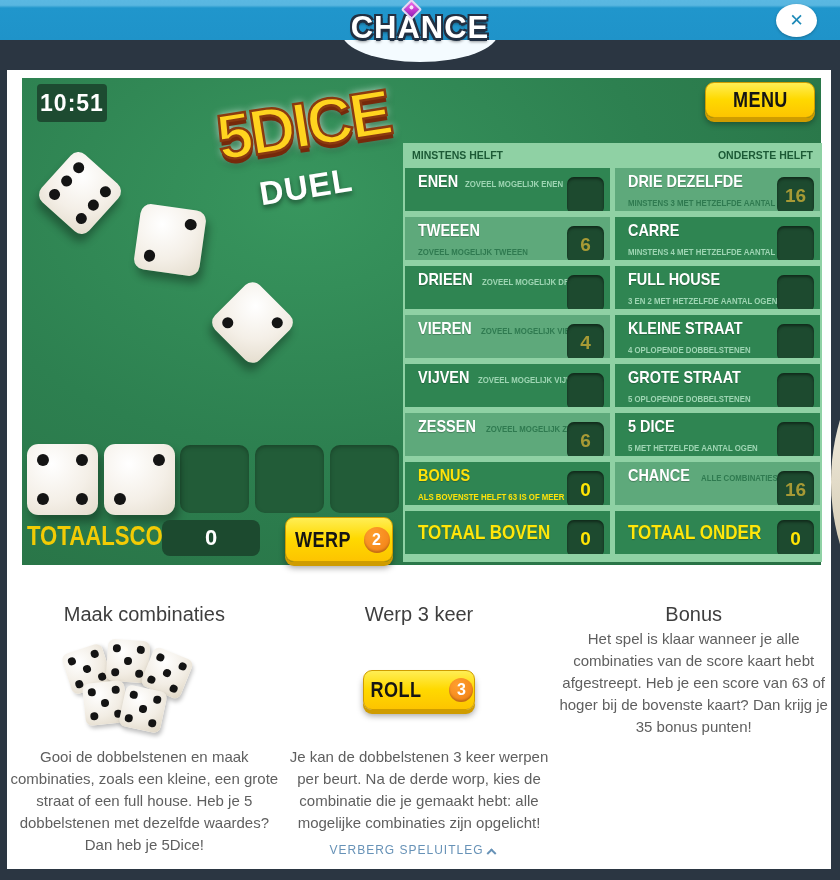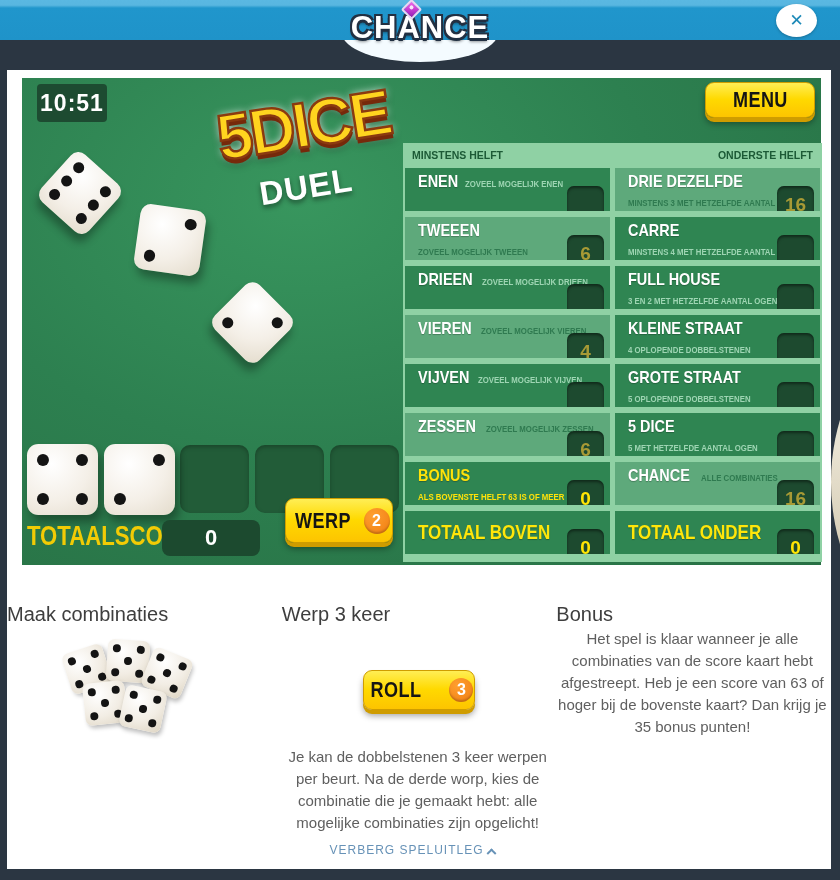--- a/index.html
+++ b/index.html
@@ -61,49 +61,49 @@
   .die-s1{left:27px;top:444px;width:71px;height:71px;}
   .die-s2{left:104px;top:444px;width:71px;height:71px;}
 
   .slot{position:absolute;top:445px;width:69px;height:68px;border-radius:10px;background:#225c38;z-index:3;
     box-shadow:inset 0 2px 4px rgba(0,0,0,.25);cursor:pointer;}
 
   .tscore-label{position:absolute;left:27px;top:521px;z-index:4;color:#f2cb05;font-size:27px;font-weight:900;
     display:inline-block;transform:scaleX(.82);transform-origin:0 50%;letter-spacing:0;}
   .tscore-box{position:absolute;left:162px;top:520px;width:98px;height:36px;border-radius:8px;background:#1c4a2f;z-index:4;
     color:#fff;font-size:22px;font-weight:700;text-align:center;line-height:36px;}
-  .werpbtn{position:absolute;left:285px;top:498px;width:108px;height:45px;z-index:4;gap:7px;}
+  .werpbtn{position:absolute;left:285px;top:517px;width:108px;height:45px;z-index:4;gap:7px;}
   .badge{width:26px;height:26px;border-radius:50%;color:#fff;font-size:16px;font-weight:900;
     background:radial-gradient(circle at 35% 30%,#ff9f2e,#ef7d12);display:flex;align-items:center;justify-content:center;
     box-shadow:inset 0 -2px 2px rgba(0,0,0,.2);}
 
   
   .board{position:absolute;left:403px;top:143px;width:419px;height:419px;background:#8fd1a4;z-index:4;padding:2px;}
   .board-head{display:flex;justify-content:space-between;padding:0 7px;height:21px;line-height:21px;
     font-size:10.5px;font-weight:700;color:#1c5a36;}
   .board-cols{display:flex;gap:5px;margin-top:2px;}
   .bcol{flex:1;display:flex;flex-direction:column;gap:6px;}
   .srow{position:relative;height:43px;background:#2f8552;padding:4px 0 0 13px;overflow:hidden;}
   .srow.hl{background:#5ea97b;}
   .srow .rtitle{font-size:17px;font-weight:700;color:#fff;white-space:nowrap;
     display:inline-block;transform:scaleX(.85);transform-origin:0 50%;text-shadow:0 1px 1px rgba(0,0,0,.25);}
   .srow .rsub{font-size:8.5px;font-weight:700;color:#9ed5b3;white-space:nowrap;margin-top:1px;
     display:inline-block;transform:scaleX(.92);transform-origin:0 50%;}
   .srow.hl .rsub{color:#2f7a50;}
   .srow.bonus .rtitle,.srow.bonus .rsub{color:#ffe20a;}
   .srow.total{padding-top:0;}
   .srow.total .rtitle{color:#ffe60a;font-size:20px;line-height:43px;}
-  .rbox{position:absolute;right:6px;top:18px;width:37px;height:37px;border-radius:7px;background:#1d4a2f;
+  .rbox{position:absolute;right:6px;top:9px;width:37px;height:37px;border-radius:7px;background:#1d4a2f;
     box-shadow:inset 0 2px 3px rgba(0,0,0,.45);text-align:center;}
   .rval{font-size:19px;font-weight:700;color:#a79a35;line-height:37px;}
   .srow.bonus .rval,.srow.total .rval{color:#ffe504;}
 
   
   .help{position:absolute;left:7px;top:565px;width:824px;height:304px;z-index:3;display:flex;padding-top:38px;}
-  .help-col{flex:1;display:flex;flex-direction:column;}
+  .help-col{flex:1;display:flex;flex-direction:column;align-items:center;}
   .help-h{font-size:20px;color:#3e3e3e;}
   .help-visual{height:108px;margin-top:10px;display:flex;align-items:center;justify-content:center;position:relative;width:100%;}
   .help-text{width:272px;margin-top:2px;text-align:center;font-size:15px;line-height:22px;color:#5f5f5f;}
   .cluster{position:relative;width:170px;height:100px;}
   .cdie{position:absolute;width:42px;height:42px;border-radius:16%;
     background:radial-gradient(circle at 35% 28%,#fff 0%,#f2ede4 55%,#ddd4c2 100%);
     box-shadow:2px 3px 4px rgba(0,0,0,.25);}
   .cdie .pip{position:absolute;background:#141414;border-radius:50%;transform:translate(-50%,-50%);}
   .rollbtn{width:112px;height:40px;gap:23px;}
   .bigbonus{font-size:62px;font-weight:900;color:#ffdf12;letter-spacing:-1px;
@@ -245,20 +245,21 @@
             </div>
             <div class="cdie" style="left: 63px; top: 48px; transform: rotate(12deg);">
               <div class="pip" style="left: 22%; top: 22%; width: 19%; height: 19%;"></div>
               <div class="pip" style="left: 78%; top: 22%; width: 19%; height: 19%;"></div>
               <div class="pip" style="left: 50%; top: 50%; width: 19%; height: 19%;"></div>
               <div class="pip" style="left: 22%; top: 78%; width: 19%; height: 19%;"></div>
               <div class="pip" style="left: 78%; top: 78%; width: 19%; height: 19%;"></div>
             </div>
           </div>
       </div>
+      <div class="help-text">Gooi de dobbelstenen en maak combinaties, zoals een kleine, een grote straat of een full house. Heb je 5 dobbelstenen met dezelfde waardes? Dan heb je 5Dice!</div>
     </div>
     <div class="help-col">
       <div class="help-h">Werp 3 keer</div>
       <div class="help-visual">
         <div class="rollbtn btn-yellow">
           <span class="btn-label">ROLL</span>
           <span class="badge" style="width:24px;height:24px;">3</span>
         </div>
       </div>
       <div class="help-text">Je kan de dobbelstenen 3 keer werpen per beurt. Na de derde worp, kies de combinatie die je gemaakt hebt: alle mogelijke combinaties zijn opgelicht!</div>

